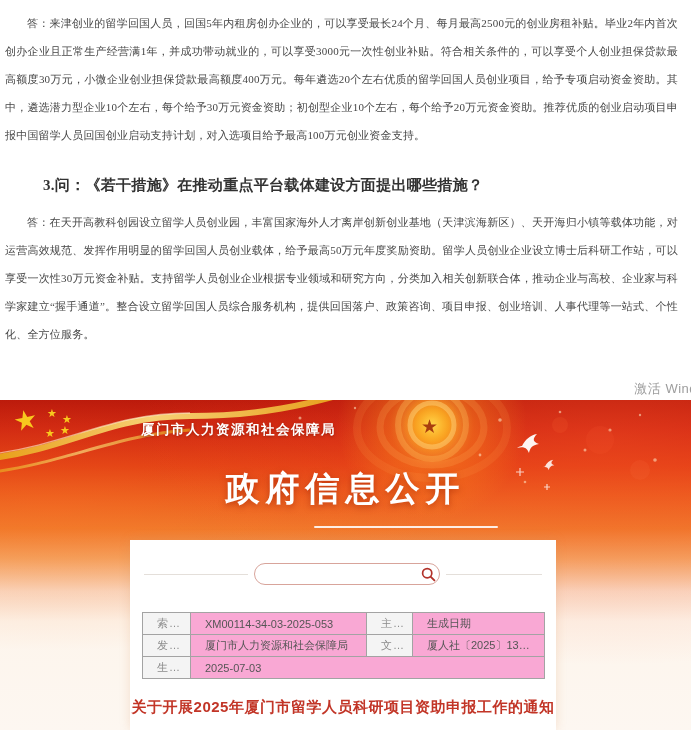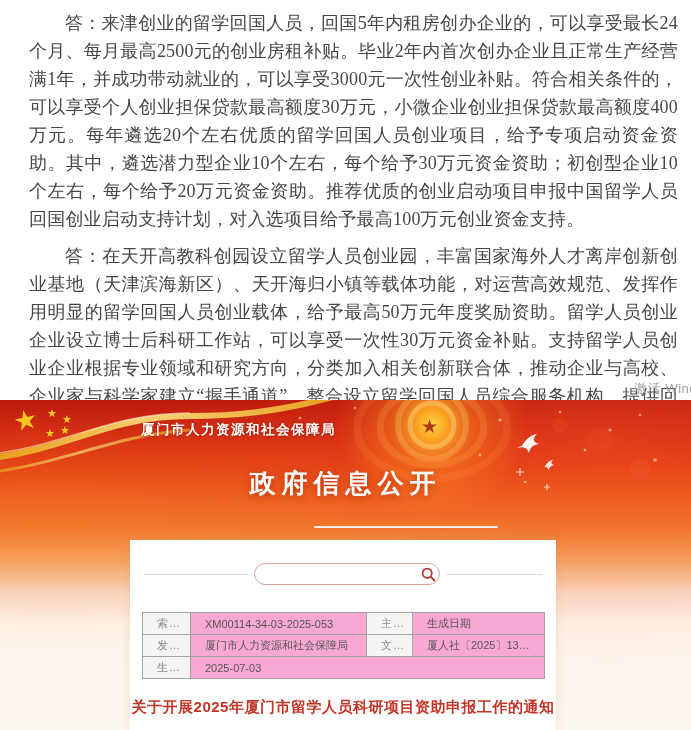--- a/index.html
+++ b/index.html
@@ -17,23 +17,23 @@
     color:#3f3f3f;
   }
   .doc .question{
     margin:12px 13px 0 13px;
     text-indent:2em;
     font-size:15px;line-height:28px;
     font-weight:bold;color:#323232;
     letter-spacing:.3px;
   }
   .doc .answer{
-    margin:9px 13px 0 29px;
+    margin:9px 13px 0 5px;
     text-indent:2em;
-    font-size:18px;line-height:28px;
+    font-size:11px;line-height:28px;
     text-align:justify;
     color:#464646;
     letter-spacing:.2px;
   }
   .doc .q3{margin-top:22px;}
   .watermark{
     position:absolute;right:-6px;bottom:2px;
     font-family:"Liberation Sans",sans-serif;
     font-size:13px;color:#9d9d9d;letter-spacing:.5px;
     white-space:nowrap;
@@ -52,21 +52,21 @@
   }
   .hero-decor{position:absolute;top:0;left:0;}
   .agency{
     position:absolute;left:141px;top:21px;
     color:#ffffff;font-weight:bold;font-size:13.5px;letter-spacing:1.5px;
     text-shadow:0 1px 3px rgba(120,20,0,.65);
     white-space:nowrap;
   }
   .hero-title{
     position:absolute;left:0;top:66px;width:691px;text-align:center;
-    color:#ffffff;font-weight:bold;font-size:26px;letter-spacing:6px;
+    color:#ffffff;font-weight:bold;font-size:34px;letter-spacing:6px;
     text-shadow:0 2px 6px rgba(150,30,0,.55);
     white-space:nowrap;
   }
   .title-underline{
     position:absolute;left:314px;top:126px;width:184px;height:2px;
     background:rgba(255,255,255,.88);border-radius:1px;
   }
 
   
   .card{
@@ -116,20 +116,21 @@
     position:absolute;left:0;top:158px;width:426px;text-align:center;
     color:#c23527;font-weight:bold;font-size:15px;letter-spacing:.5px;
     white-space:nowrap;
   }
 </style>
 </head>
 <body>
 
 <div class="doc">
   <p class="answer">答：来津创业的留学回国人员，回国5年内租房创办企业的，可以享受最长24个月、每月最高2500元的创业房租补贴。毕业2年内首次创办企业且正常生产经营满1年，并成功带动就业的，可以享受3000元一次性创业补贴。符合相关条件的，可以享受个人创业担保贷款最高额度30万元，小微企业创业担保贷款最高额度400万元。每年遴选20个左右优质的留学回国人员创业项目，给予专项启动资金资助。其中，遴选潜力型企业10个左右，每个给予30万元资金资助；初创型企业10个左右，每个给予20万元资金资助。推荐优质的创业启动项目申报中国留学人员回国创业启动支持计划，对入选项目给予最高100万元创业资金支持。</p>
+  <p class="question q3">3.问：《若干措施》在推动重点平台载体建设方面提出哪些措施？</p>
   <p class="answer">答：在天开高教科创园设立留学人员创业园，丰富国家海外人才离岸创新创业基地（天津滨海新区）、天开海归小镇等载体功能，对运营高效规范、发挥作用明显的留学回国人员创业载体，给予最高50万元年度奖励资助。留学人员创业企业设立博士后科研工作站，可以享受一次性30万元资金补贴。支持留学人员创业企业根据专业领域和研究方向，分类加入相关创新联合体，推动企业与高校、企业家与科学家建立“握手通道”。整合设立留学回国人员综合服务机构，提供回国落户、政策咨询、项目申报、创业培训、人事代理等一站式、个性化、全方位服务。</p>
   <div class="watermark">激活 Wind</div>
 </div>
 
 <div class="hero">
 
   <svg class="hero-decor" width="691" height="150" viewBox="0 0 691 150">
     <defs>
       <radialGradient id="glow1" cx="50%" cy="50%" r="50%">
         <stop offset="0%" stop-color="#ffd84f" stop-opacity=".95"></stop>

